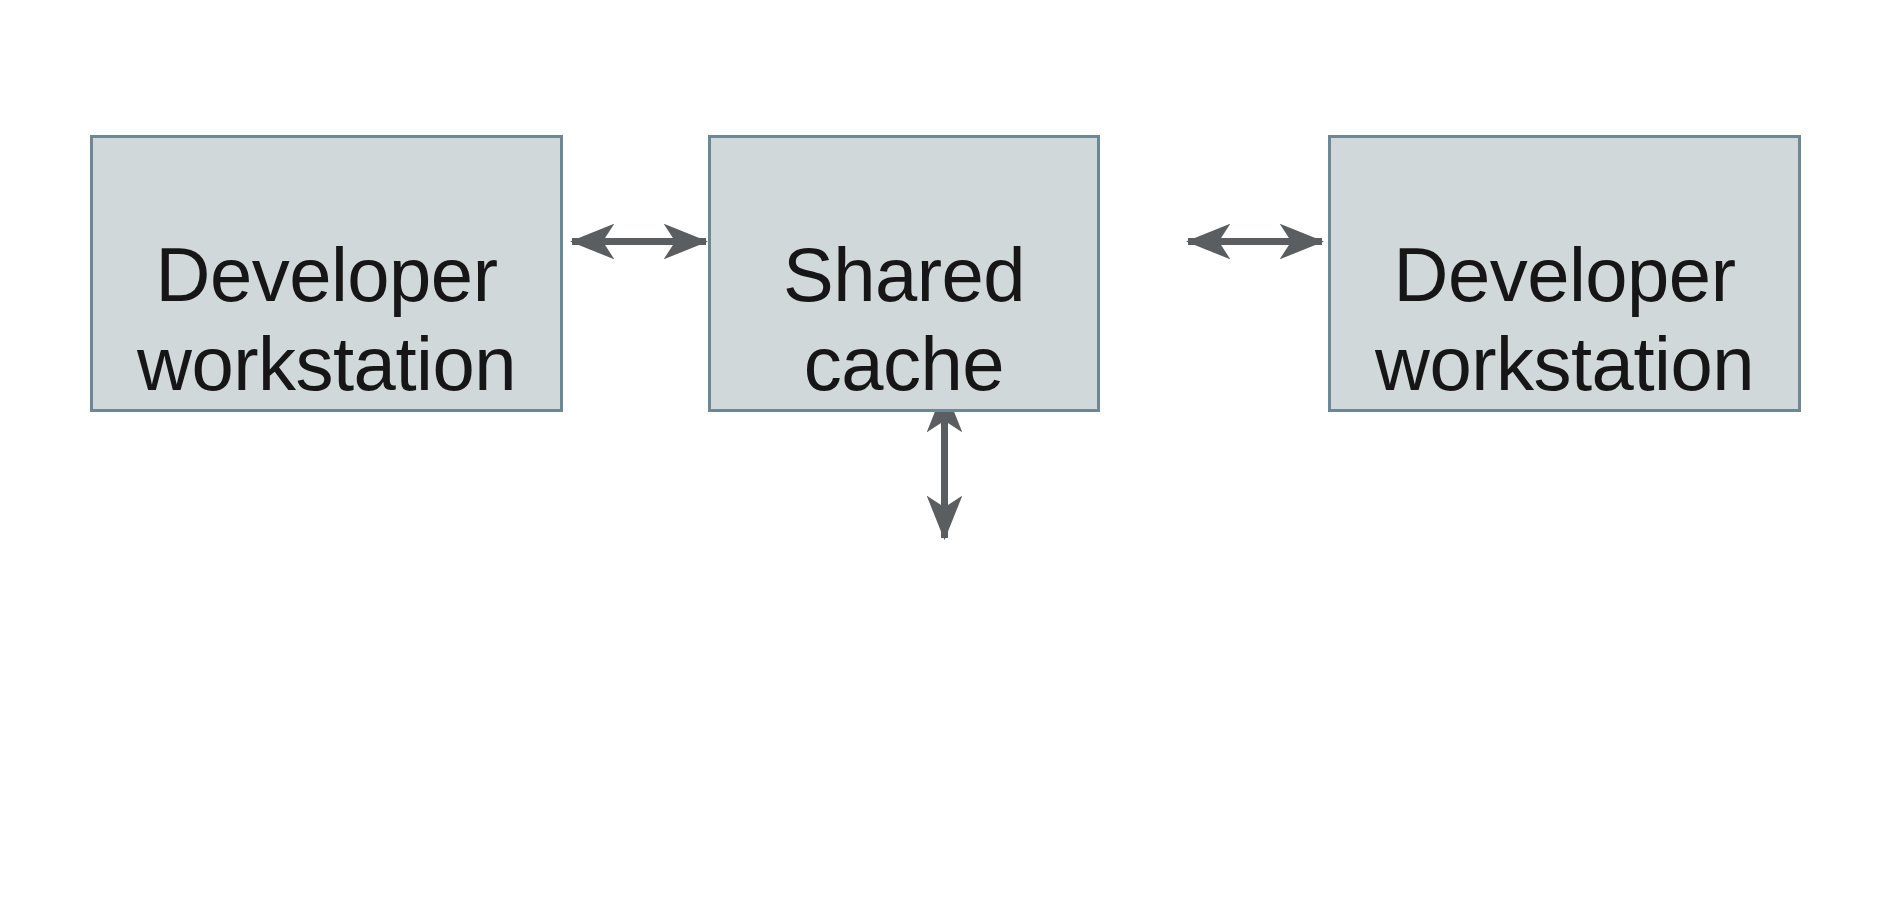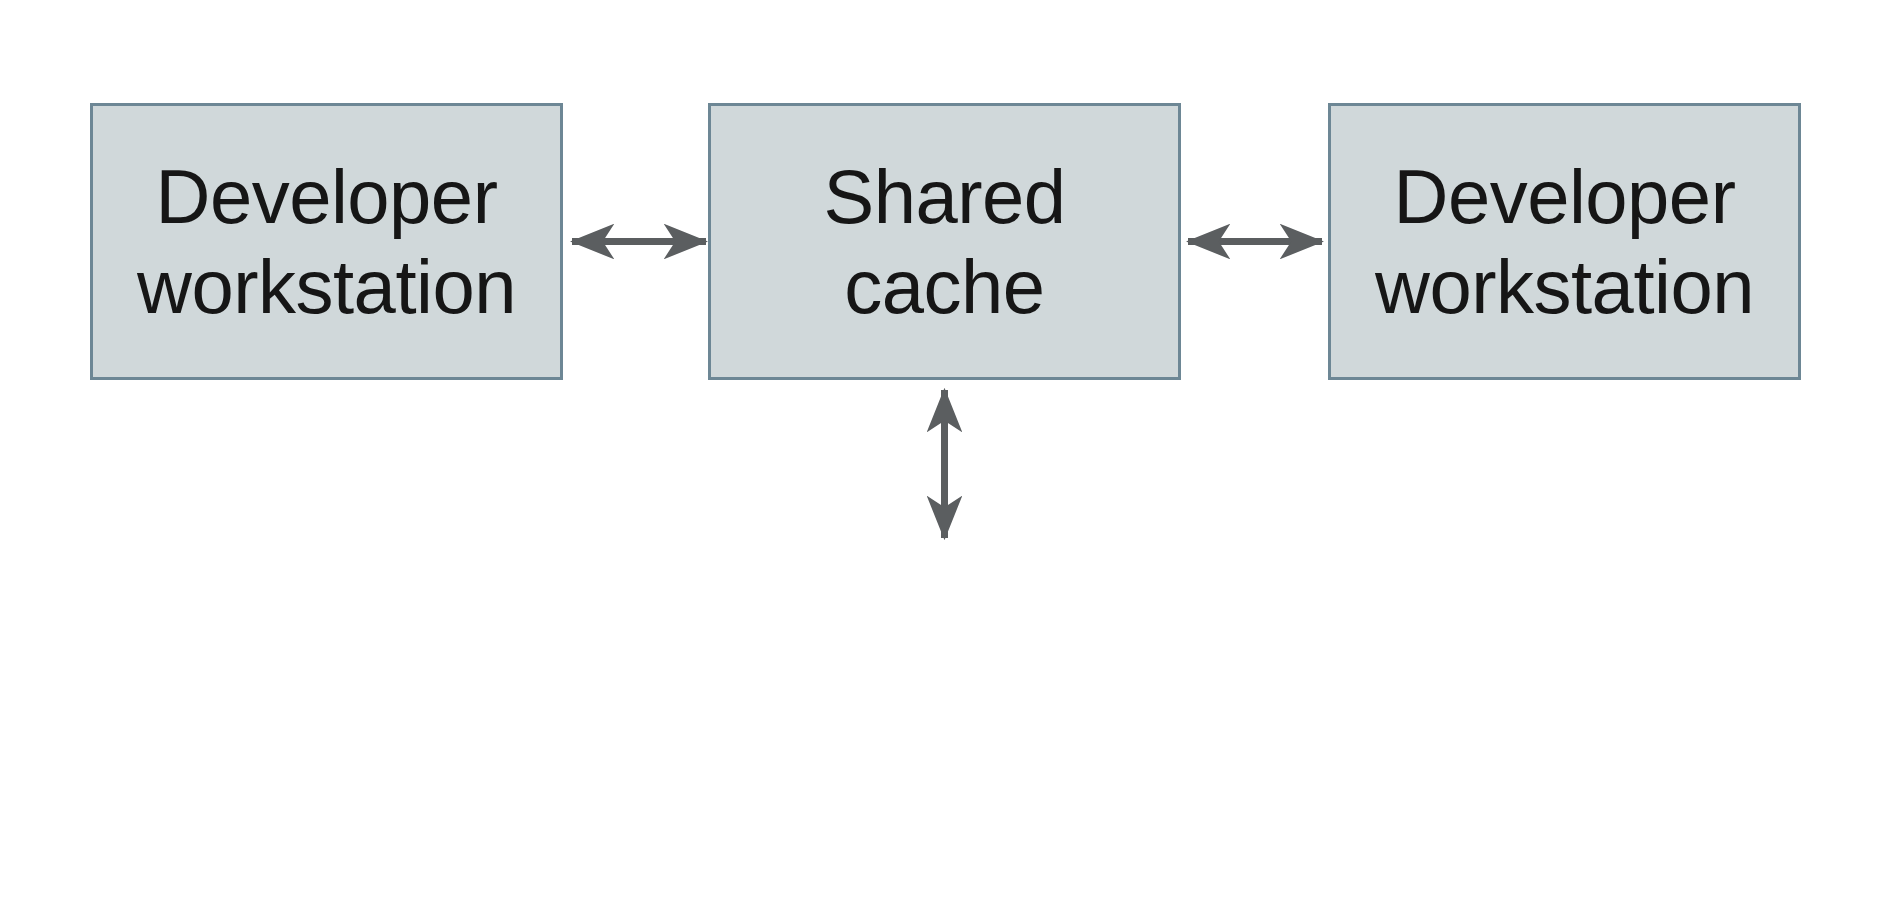--- a/index.html
+++ b/index.html
@@ -25,33 +25,34 @@
     position:absolute;
     left:0;top:0;
     width:1900px;height:922px;
     pointer-events:none;
   }
   .node{
     position:absolute;
     background:var(--box-fill);
     border:3px solid var(--box-border);
     display:flex;
-    align-items:center;
+    align-items:flex-end;
     justify-content:center;
     text-align:center;
+    margin-top:32px;
   }
   .node .label{
     font-size:76px;
     line-height:1.18;
     color:var(--text-color);
     white-space:pre-line;
     letter-spacing:-0.5px;
   }
   .node-dev-left  {left:90px;  top:103px; width:473px; height:277px;}
-  .node-cache     {left:708px; top:103px; width:473px; height:277px;}
+  .node-cache     {left:708px; top:103px; width:392px; height:277px;}
   .node-dev-right {left:1328px;top:103px; width:473px; height:277px;}
   .node-ci        {left:708px; top:545px; width:473px; height:272px;}
 </style>
 </head>
 <body>
 
 <div class="canvas">
 
   <svg class="arrows" viewBox="0 0 1900 922" xmlns="http://www.w3.org/2000/svg">
     <defs>

